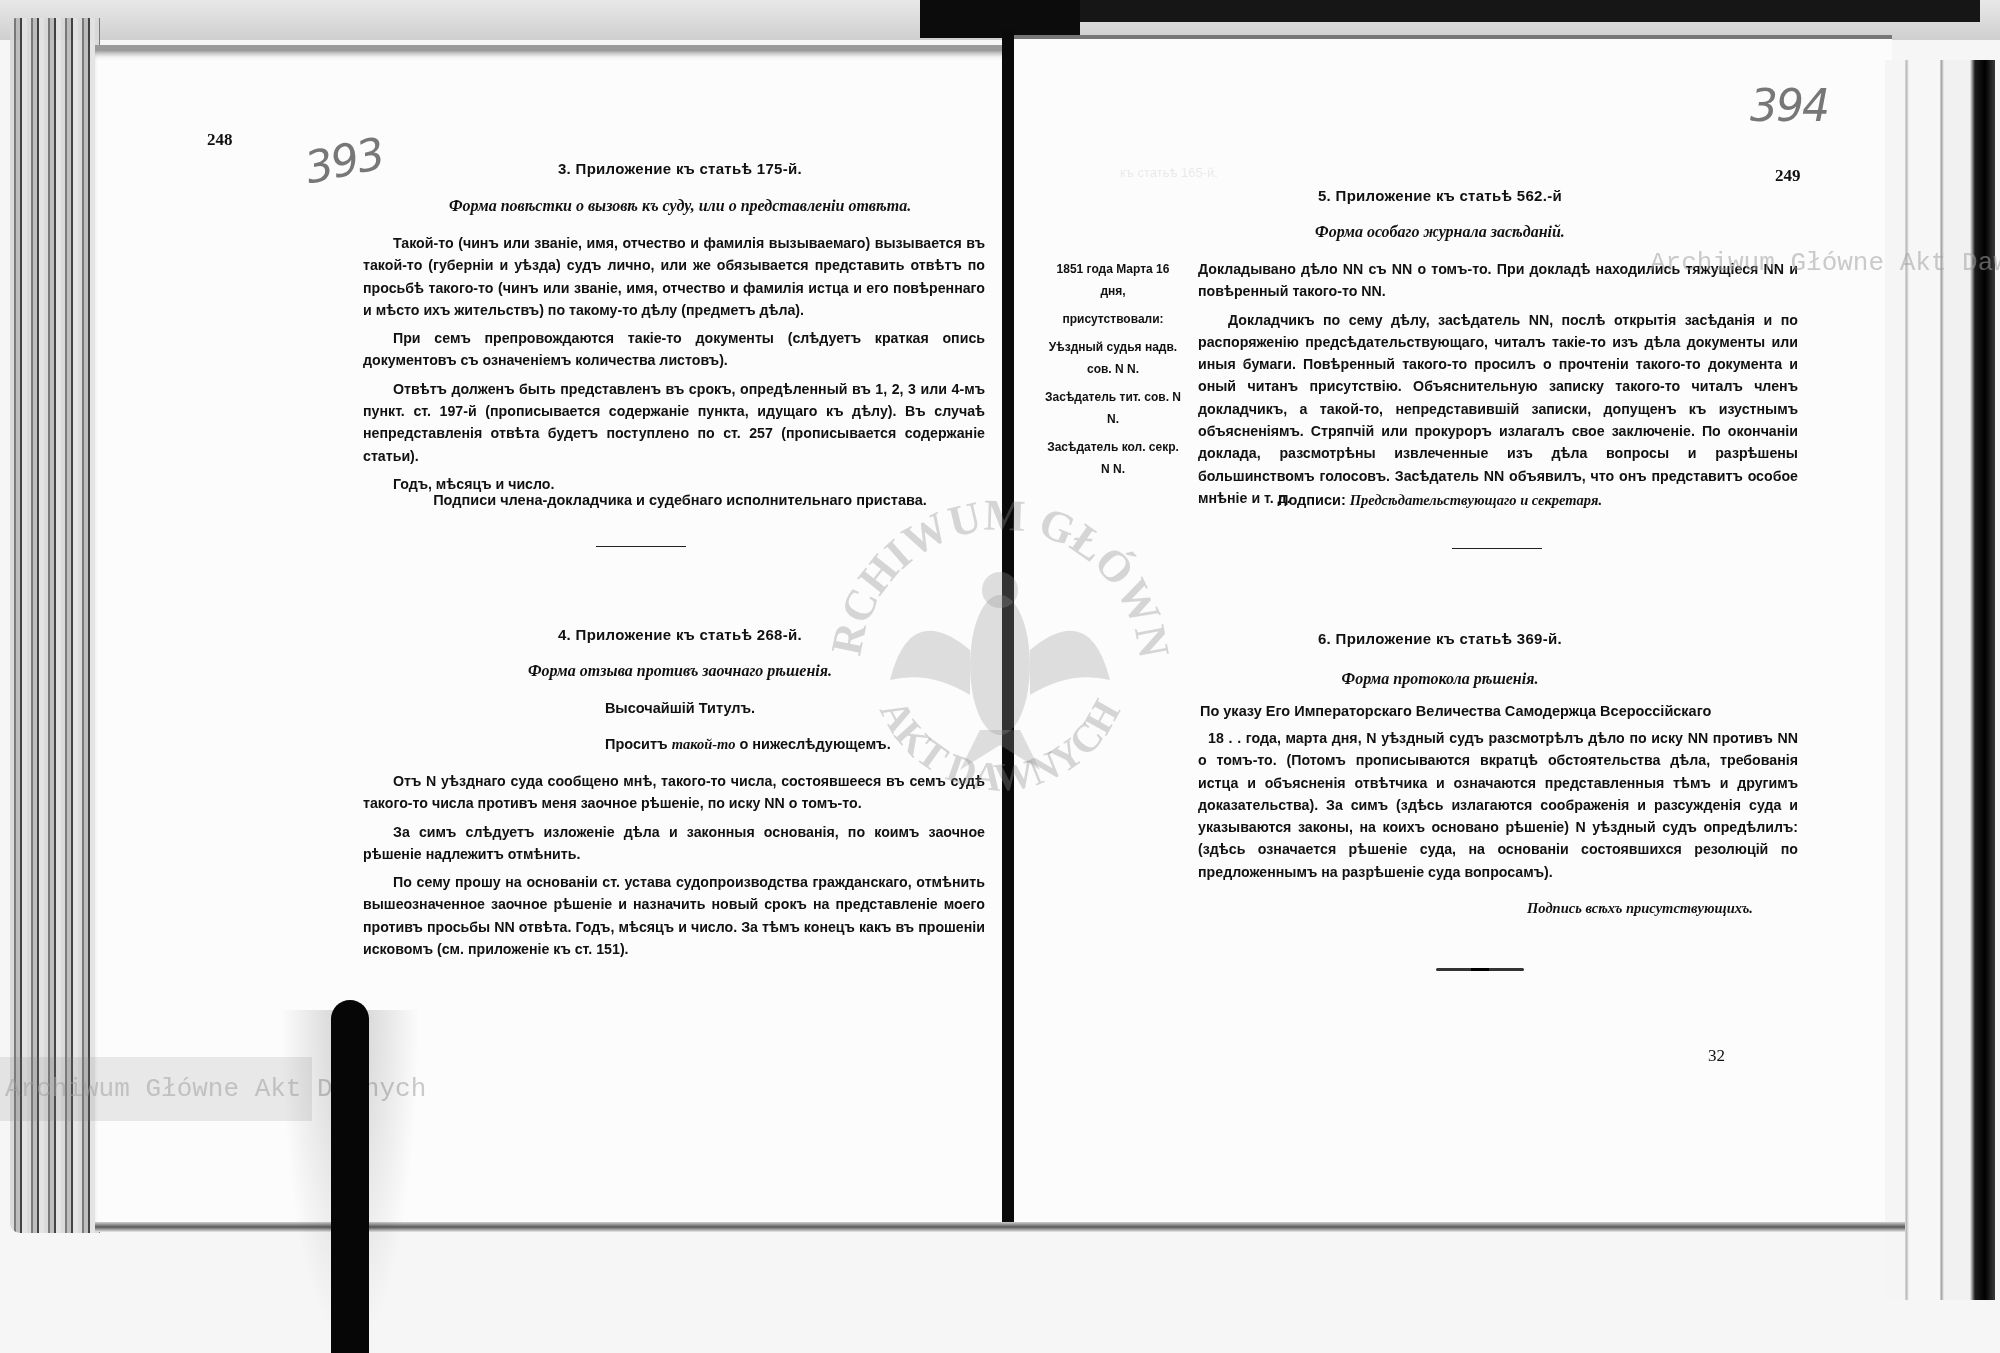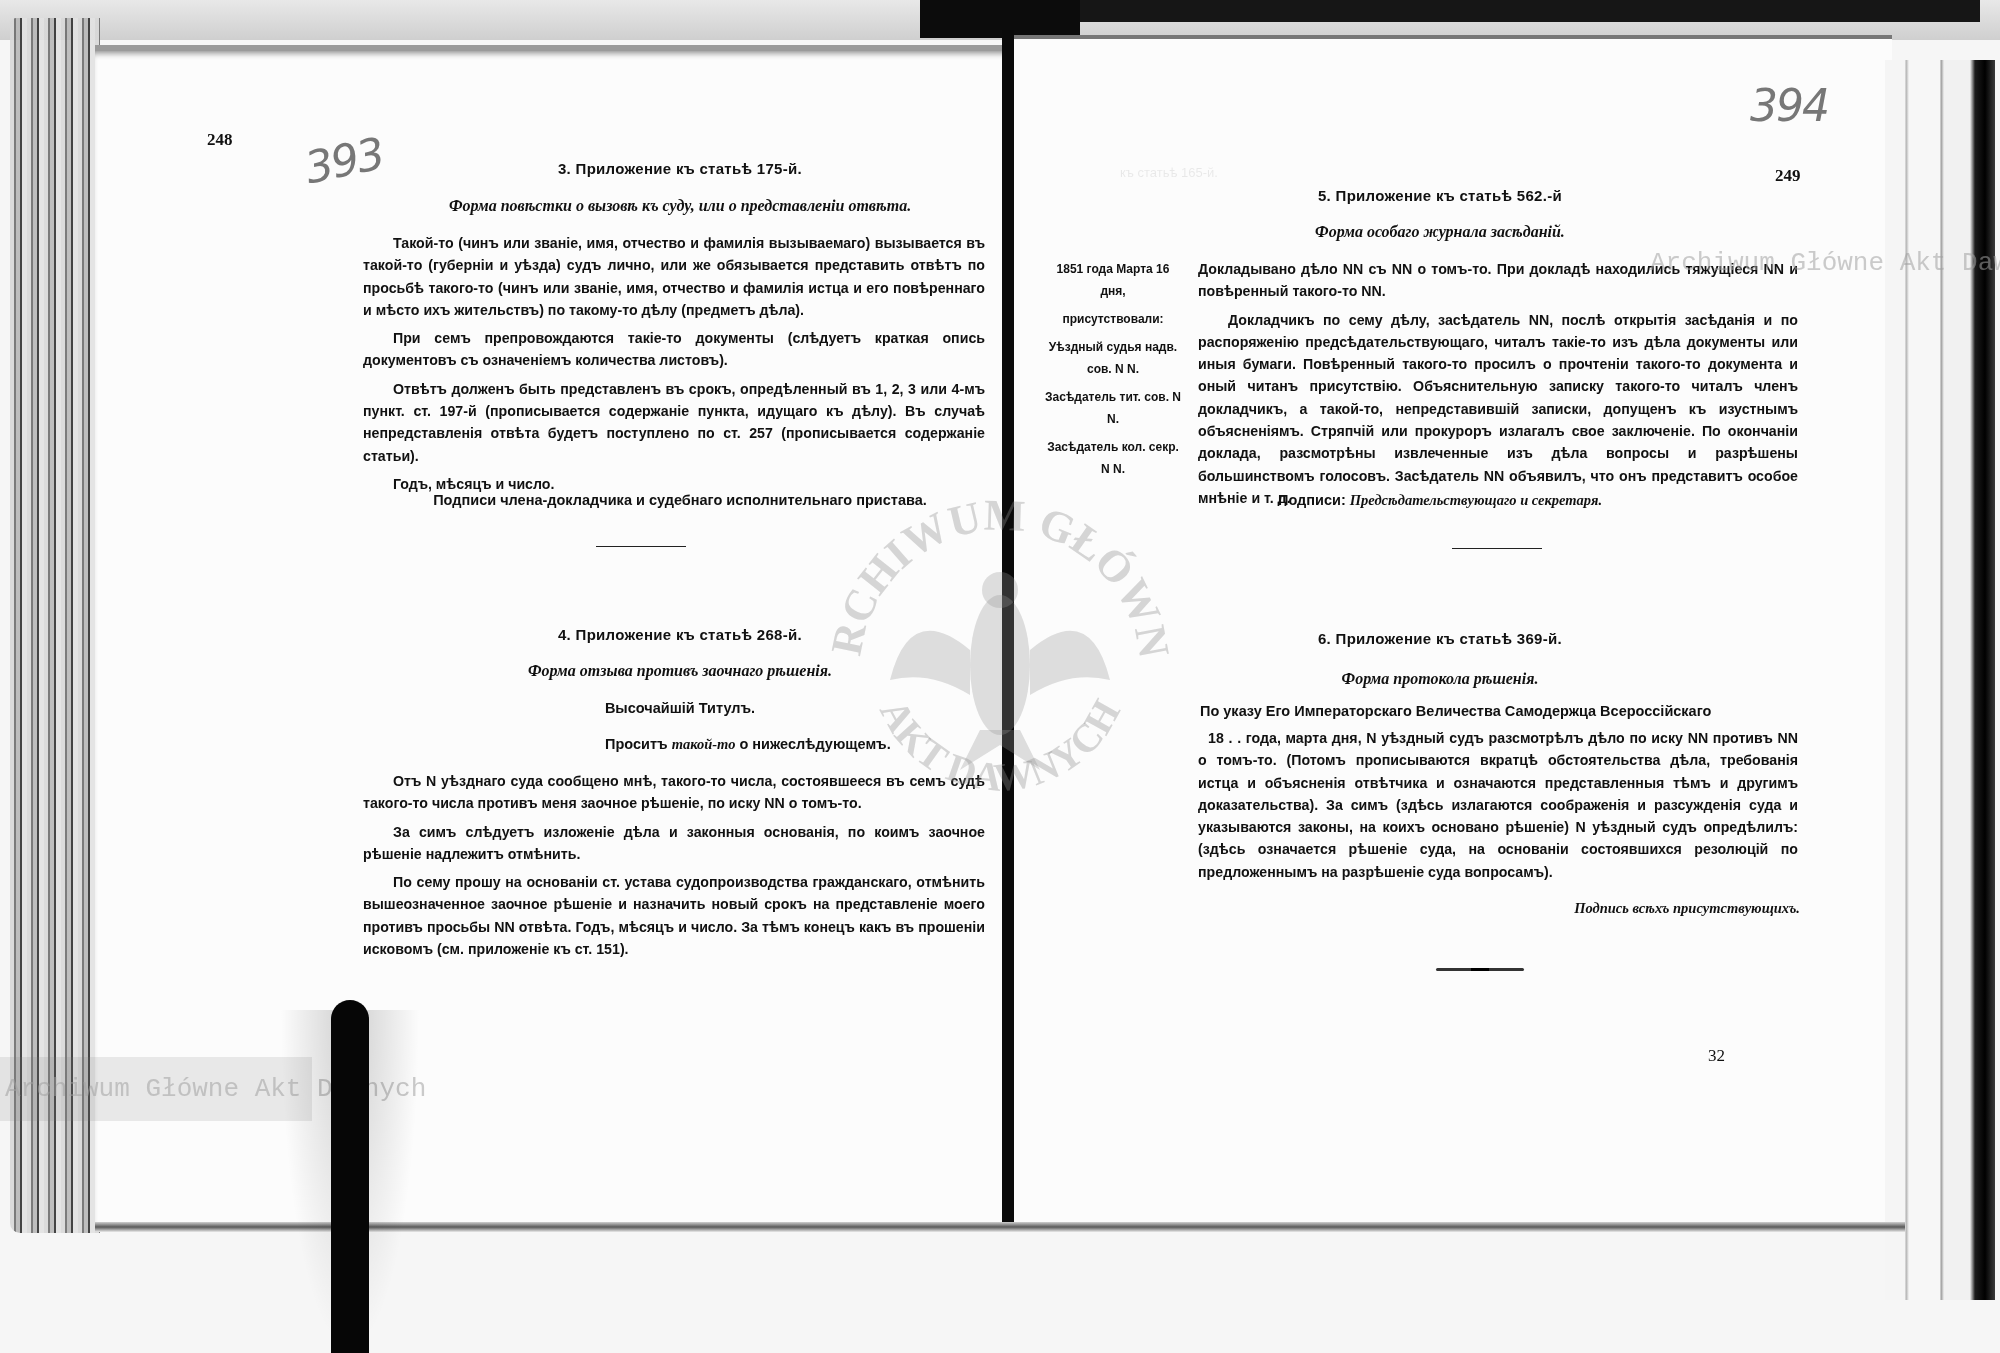--- a/index.html
+++ b/index.html
@@ -116,21 +116,21 @@
 <div class="abs rule" style="left:1452px;top:548px;width:90px;"></div>
 
 <div class="abs heading" style="left:1120px;top:630px;width:640px;">6. Приложение къ статьѣ 369-й.</div>
 <div class="abs subheading" style="left:1120px;top:670px;width:640px;">Форма протокола рѣшенія.</div>
 <div class="abs center-line" style="left:1200px;top:703px;width:600px;text-align:left;">По указу Его Императорскаго Величества Самодержца Всероссійскаго</div>
 
 <div class="abs body-text" style="left:1198px;top:727px;width:600px;">
   <p style="text-indent:10px;">18 . . года, марта      дня, N уѣздный судъ разсмотрѣлъ дѣло по иску NN противъ NN о томъ-то. (Потомъ прописываются вкратцѣ обстоятельства дѣла, требованія истца и объясненія отвѣтчика и означаются представленныя тѣмъ и другимъ доказательства). За симъ (здѣсь излагаются соображенія и разсужденія суда и указываются законы, на коихъ основано рѣшеніе) N уѣздный судъ опредѣлилъ: (здѣсь означается рѣшеніе суда, на основаніи состоявшихся резолюцій по предложеннымъ на разрѣшеніе суда вопросамъ).</p>
 </div>
 
-<div class="abs subheading" style="left:1480px;top:900px;width:320px;text-align:right;font-size:14.5px;">Подпись всѣхъ присутствующихъ.</div>
+<div class="abs subheading" style="left:1480px;top:900px;width:320px;font-size:14.5px;">Подпись всѣхъ присутствующихъ.</div>
 <div class="abs ornament" style="left:1436px;top:968px;width:88px;"></div>
 
 <div class="abs page-no" style="left:1708px;top:1046px;font-weight:normal;">32</div>
 
 <div class="abs stamp">
   <svg viewBox="0 0 360 360">
     <defs>
       <path id="arcTop" d="M 40 190 A 140 140 0 0 1 320 190"></path>
       <path id="arcBot" d="M 60 230 A 130 130 0 0 0 300 230"></path>
     </defs>

